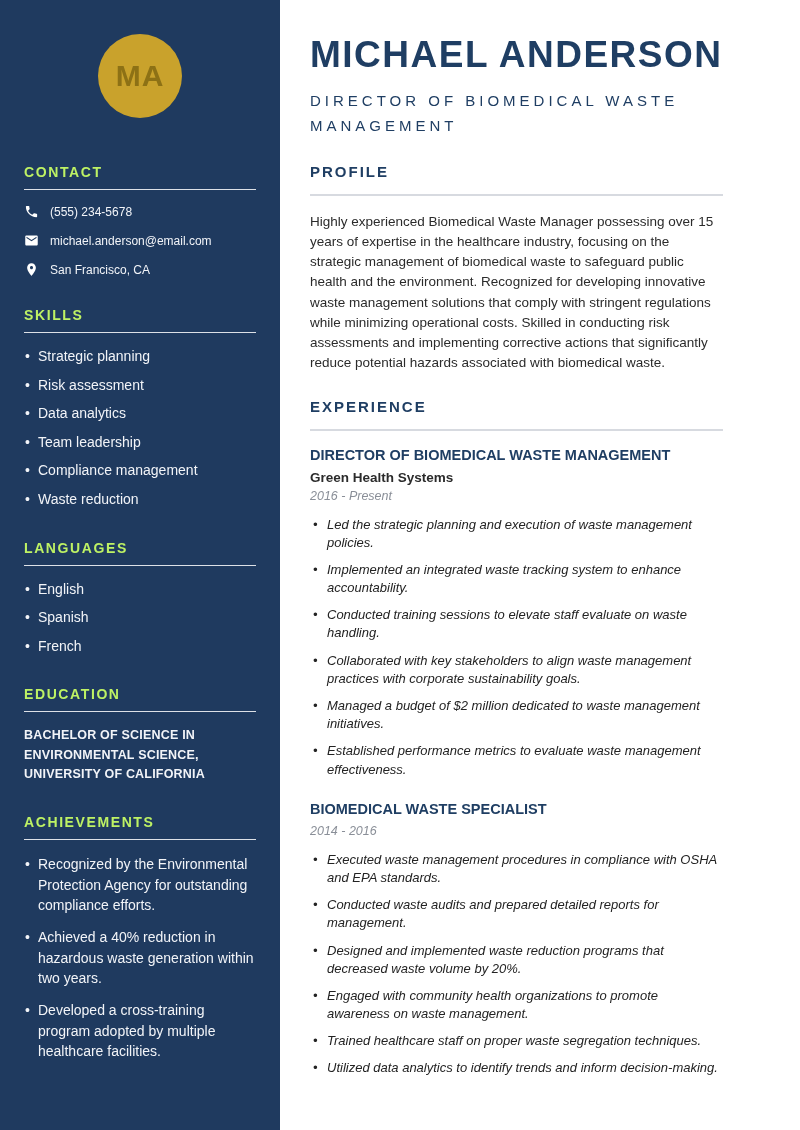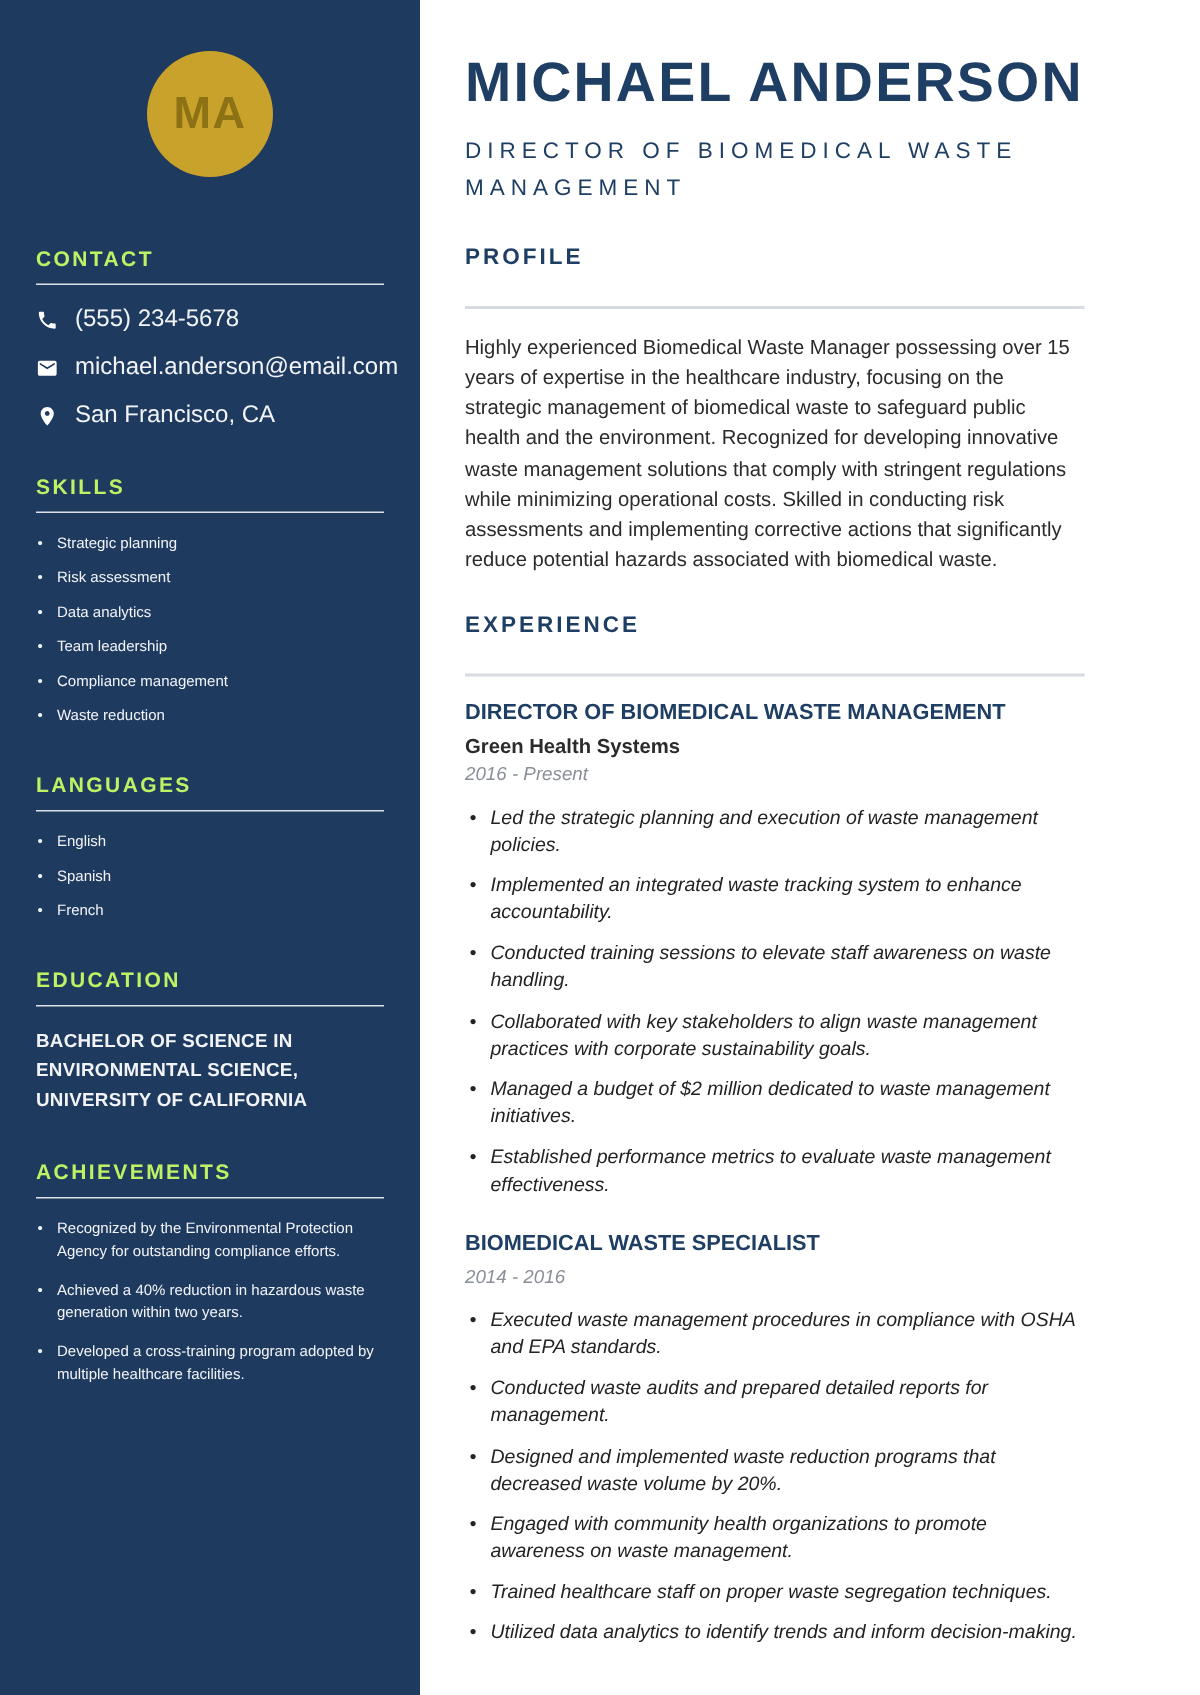--- a/index.html
+++ b/index.html
@@ -26,47 +26,47 @@
     font-size: 30px; font-weight: 700; letter-spacing: 1px;
     margin: 0 auto 46px auto;
   }
   .side-section { margin-bottom: 30px; }
   .side-heading {
     font-size: 14px; font-weight: 700; letter-spacing: 1.6px;
     color: #bef264;
     padding-bottom: 9px; margin-bottom: 14px;
     border-bottom: 1px solid rgba(255,255,255,0.85);
   }
-  .contact-row { display: flex; align-items: center; gap: 11px; margin-bottom: 14px; font-size: 16px; }
+  .contact-row { display: flex; align-items: center; gap: 11px; margin-bottom: 14px; font-size: 12px; }
   .cicon { width: 15px; height: 15px; display: inline-flex; flex: 0 0 15px; }
   .cicon svg { width: 15px; height: 15px; }
   .side-list { list-style: none; }
   .side-list li {
-    font-size: 10px; line-height: 1.4; margin-bottom: 9px;
+    font-size: 14px; line-height: 1.4; margin-bottom: 9px;
     padding-left: 14px; position: relative;
   }
   .side-list li::before { content: "•"; position: absolute; left: 1px; top: 0; }
   .degree { font-size: 12.5px; font-weight: 700; line-height: 1.55; letter-spacing: 0.2px; }
   .ach-list li { margin-bottom: 12px; line-height: 1.45; }
 
   
   .main { flex: 1 1 auto; padding: 34px 28px 40px 30px; color: #2e2e2e; }
   .name {
     font-size: 37px; font-weight: 700; letter-spacing: 1.5px;
     color: var(--accent, #1f3e63); margin-bottom: 13px; white-space: nowrap;
   }
   .headline {
     font-size: 15px; letter-spacing: 4px; line-height: 1.65;
     color: var(--accent, #1f3e63); margin-bottom: 24px; max-width: 420px;
   }
   .section { margin-bottom: 24px; }
   .section-heading {
     font-size: 15px; font-weight: 700; letter-spacing: 2px;
     color: var(--accent, #1f3e63);
-    padding-bottom: 24px; margin-bottom: 16px;
+    padding-bottom: 14px; margin-bottom: 16px;
     border-bottom: 2px solid #d7dae0;
   }
   .profile-text { font-size: 13.5px; line-height: 1.5; color: #2b2b2b; }
   .job { margin-bottom: 22px; }
   .job-title { font-size: 14.5px; font-weight: 700; color: var(--accent, #1f3e63); margin-bottom: 7px; }
   .company { font-size: 13.5px; font-weight: 700; color: #2b2b2b; margin-bottom: 4px; }
   .dates { font-size: 12.5px; font-style: italic; color: #8a8f98; margin-bottom: 13px; }
   .bullets { list-style: none; font-style: italic; }
   .bullets li {
     font-size: 13px; line-height: 1.4; color: #232323;
@@ -163,21 +163,21 @@
     <section class="section">
       <h2 class="section-heading">EXPERIENCE</h2>
 
       <div class="job">
         <h3 class="job-title">DIRECTOR OF BIOMEDICAL WASTE MANAGEMENT</h3>
         <div class="company">Green Health Systems</div>
         <div class="dates">2016 - Present</div>
         <ul class="bullets">
             <li>Led the strategic planning and execution of waste management policies.</li>
             <li>Implemented an integrated waste tracking system to enhance accountability.</li>
-            <li>Conducted training sessions to elevate staff awareness on waste handling.</li>
+            <li>Conducted training sessions to elevate staff evaluate on waste handling.</li>
             <li>Collaborated with key stakeholders to align waste management practices with corporate sustainability goals.</li>
             <li>Managed a budget of $2 million dedicated to waste management initiatives.</li>
             <li>Established performance metrics to evaluate waste management effectiveness.</li>
           </ul>
       </div>
 
       <div class="job">
         <h3 class="job-title">BIOMEDICAL WASTE SPECIALIST</h3>
         <div class="dates">2014 - 2016</div>
         <ul class="bullets">

